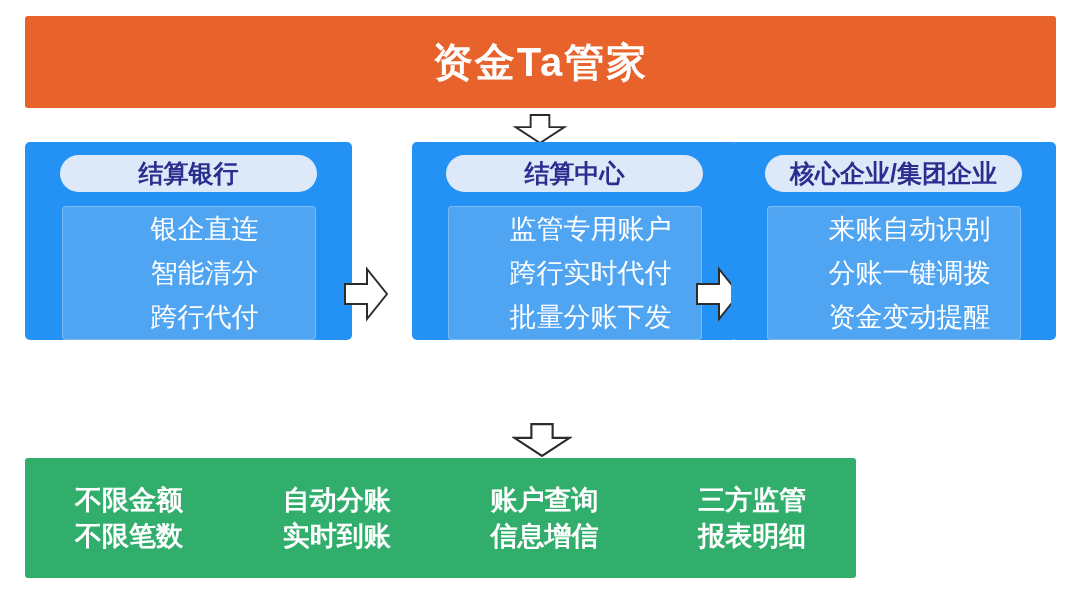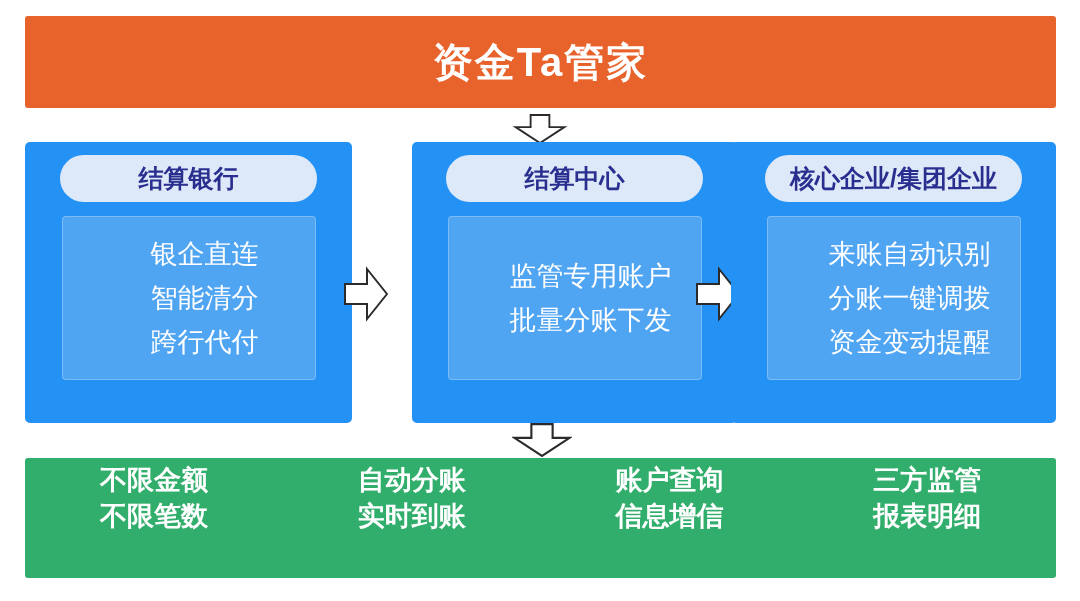--- a/index.html
+++ b/index.html
@@ -11,21 +11,21 @@
   .banner{
     position:absolute;left:25px;top:16px;width:1031px;height:92px;
     background:#E8622B;border-radius:3px;
     display:flex;align-items:center;justify-content:center;
   }
   .banner .title{
     color:#ffffff;font-size:40px;font-weight:bold;letter-spacing:2px;
   }
   
   .bluebox{
-    position:absolute;top:142px;height:281px;background:#2492F4;border-radius:5px;
+    position:absolute;top:142px;height:198px;background:#2492F4;border-radius:5px;
     display:flex;flex-direction:column;align-items:center;box-sizing:border-box;
   }
   .box1{left:25px;width:327px;}
   .box2{left:380px;width:325px;margin-left:32px;}
   .box3{left:731px;width:325px;}
   .pill{
     margin-top:13px;width:257px;height:47px;background:#DDE9F8;border-radius:24px;
     display:flex;align-items:center;justify-content:center;
     color:#2A2F8F;font-weight:bold;font-size:25px;white-space:nowrap;
   }
@@ -37,23 +37,23 @@
   }
   
   .arrow{position:absolute;}
   .arrow polygon{fill:#ffffff;stroke:#2b2b2b;stroke-width:2;stroke-linejoin:miter;}
   .arrow-down-1{left:512px;top:114px;width:56px;height:30px;}
   .arrow-right-1{left:344px;top:266px;width:44px;height:56px;}
   .arrow-right-2{left:696px;top:266px;width:44px;height:56px;}
   .arrow-down-2{left:512px;top:423px;width:60px;height:34px;}
   
   .footer{
-    position:absolute;left:25px;top:458px;width:1031px;height:120px;
+    position:absolute;left:25px;top:458px;width:831px;height:120px;
     background:#31AE6B;border-radius:3px;
-    display:flex;flex-direction:column;justify-content:flex-start;
+    display:flex;flex-direction:column;justify-content:center;
     padding:4px 0;box-sizing:border-box;
   }
   .frow{display:flex;}
   .fcell{
     flex:1;text-align:center;color:#ffffff;font-size:27px;font-weight:bold;white-space:nowrap;
   }
 </style>
 </head>
 <body>
 
@@ -81,20 +81,21 @@
   <svg class="arrow arrow-right-1" viewBox="0 0 44 56">
     <polygon points="1,18 23,18 23,3 43,28 23,53 23,38 1,38"></polygon>
   </svg>
 
   <div class="bluebox box2">
     <div class="pill">
       <span>结算中心</span>
     </div>
     <div class="inner">
       <div>监管专用账户</div>
+      <div>跨行实时代付</div>
       <div>批量分账下发</div>
     </div>
   </div>
 
   <svg class="arrow arrow-right-2" viewBox="0 0 44 56">
     <polygon points="1,18 23,18 23,3 43,28 23,53 23,38 1,38"></polygon>
   </svg>
 
   <div class="bluebox box3">
     <div class="pill">

